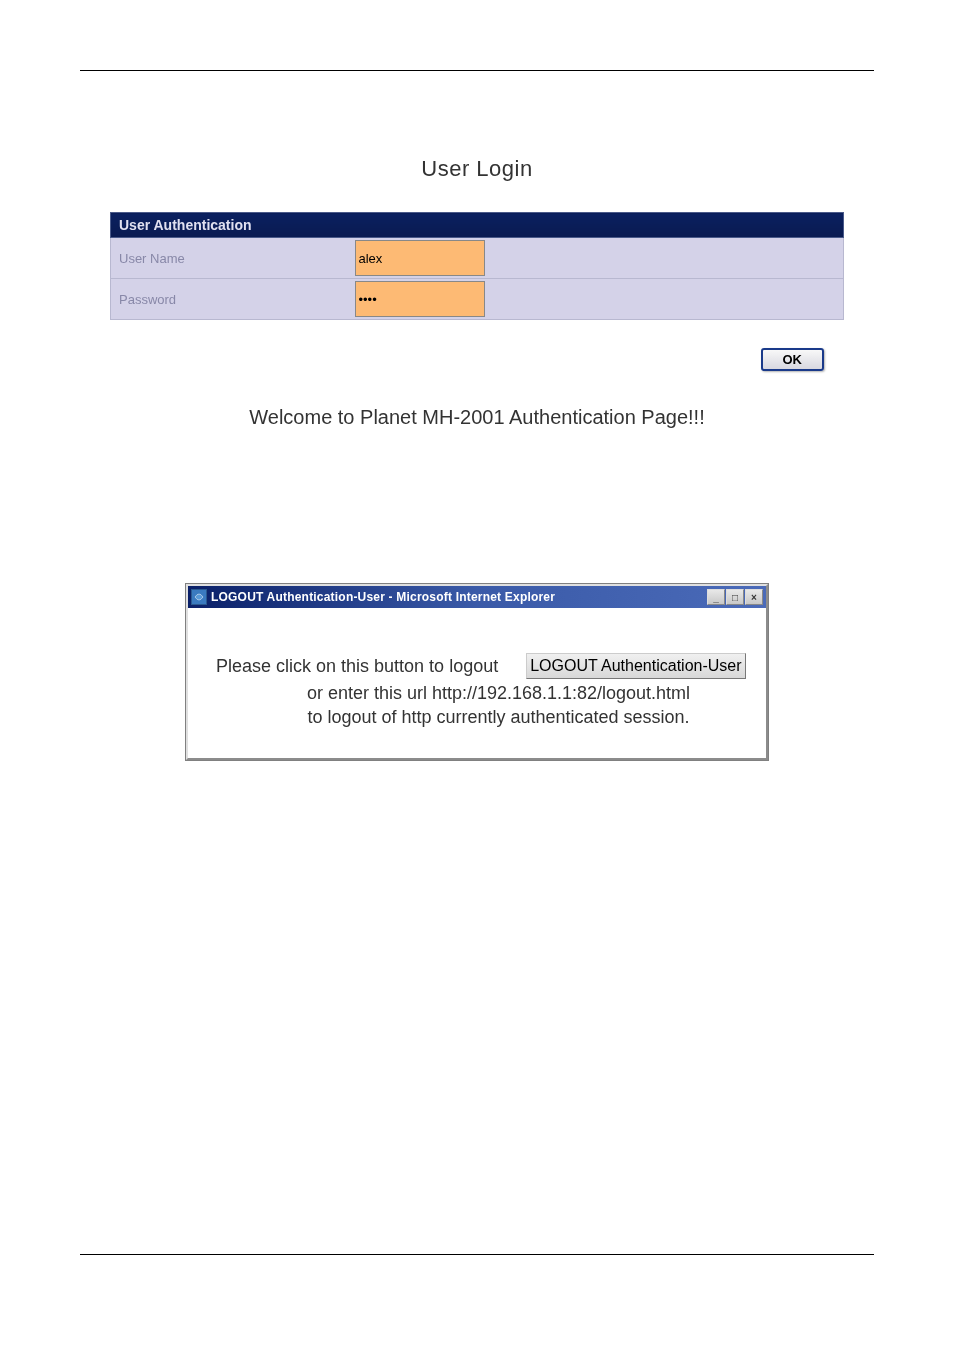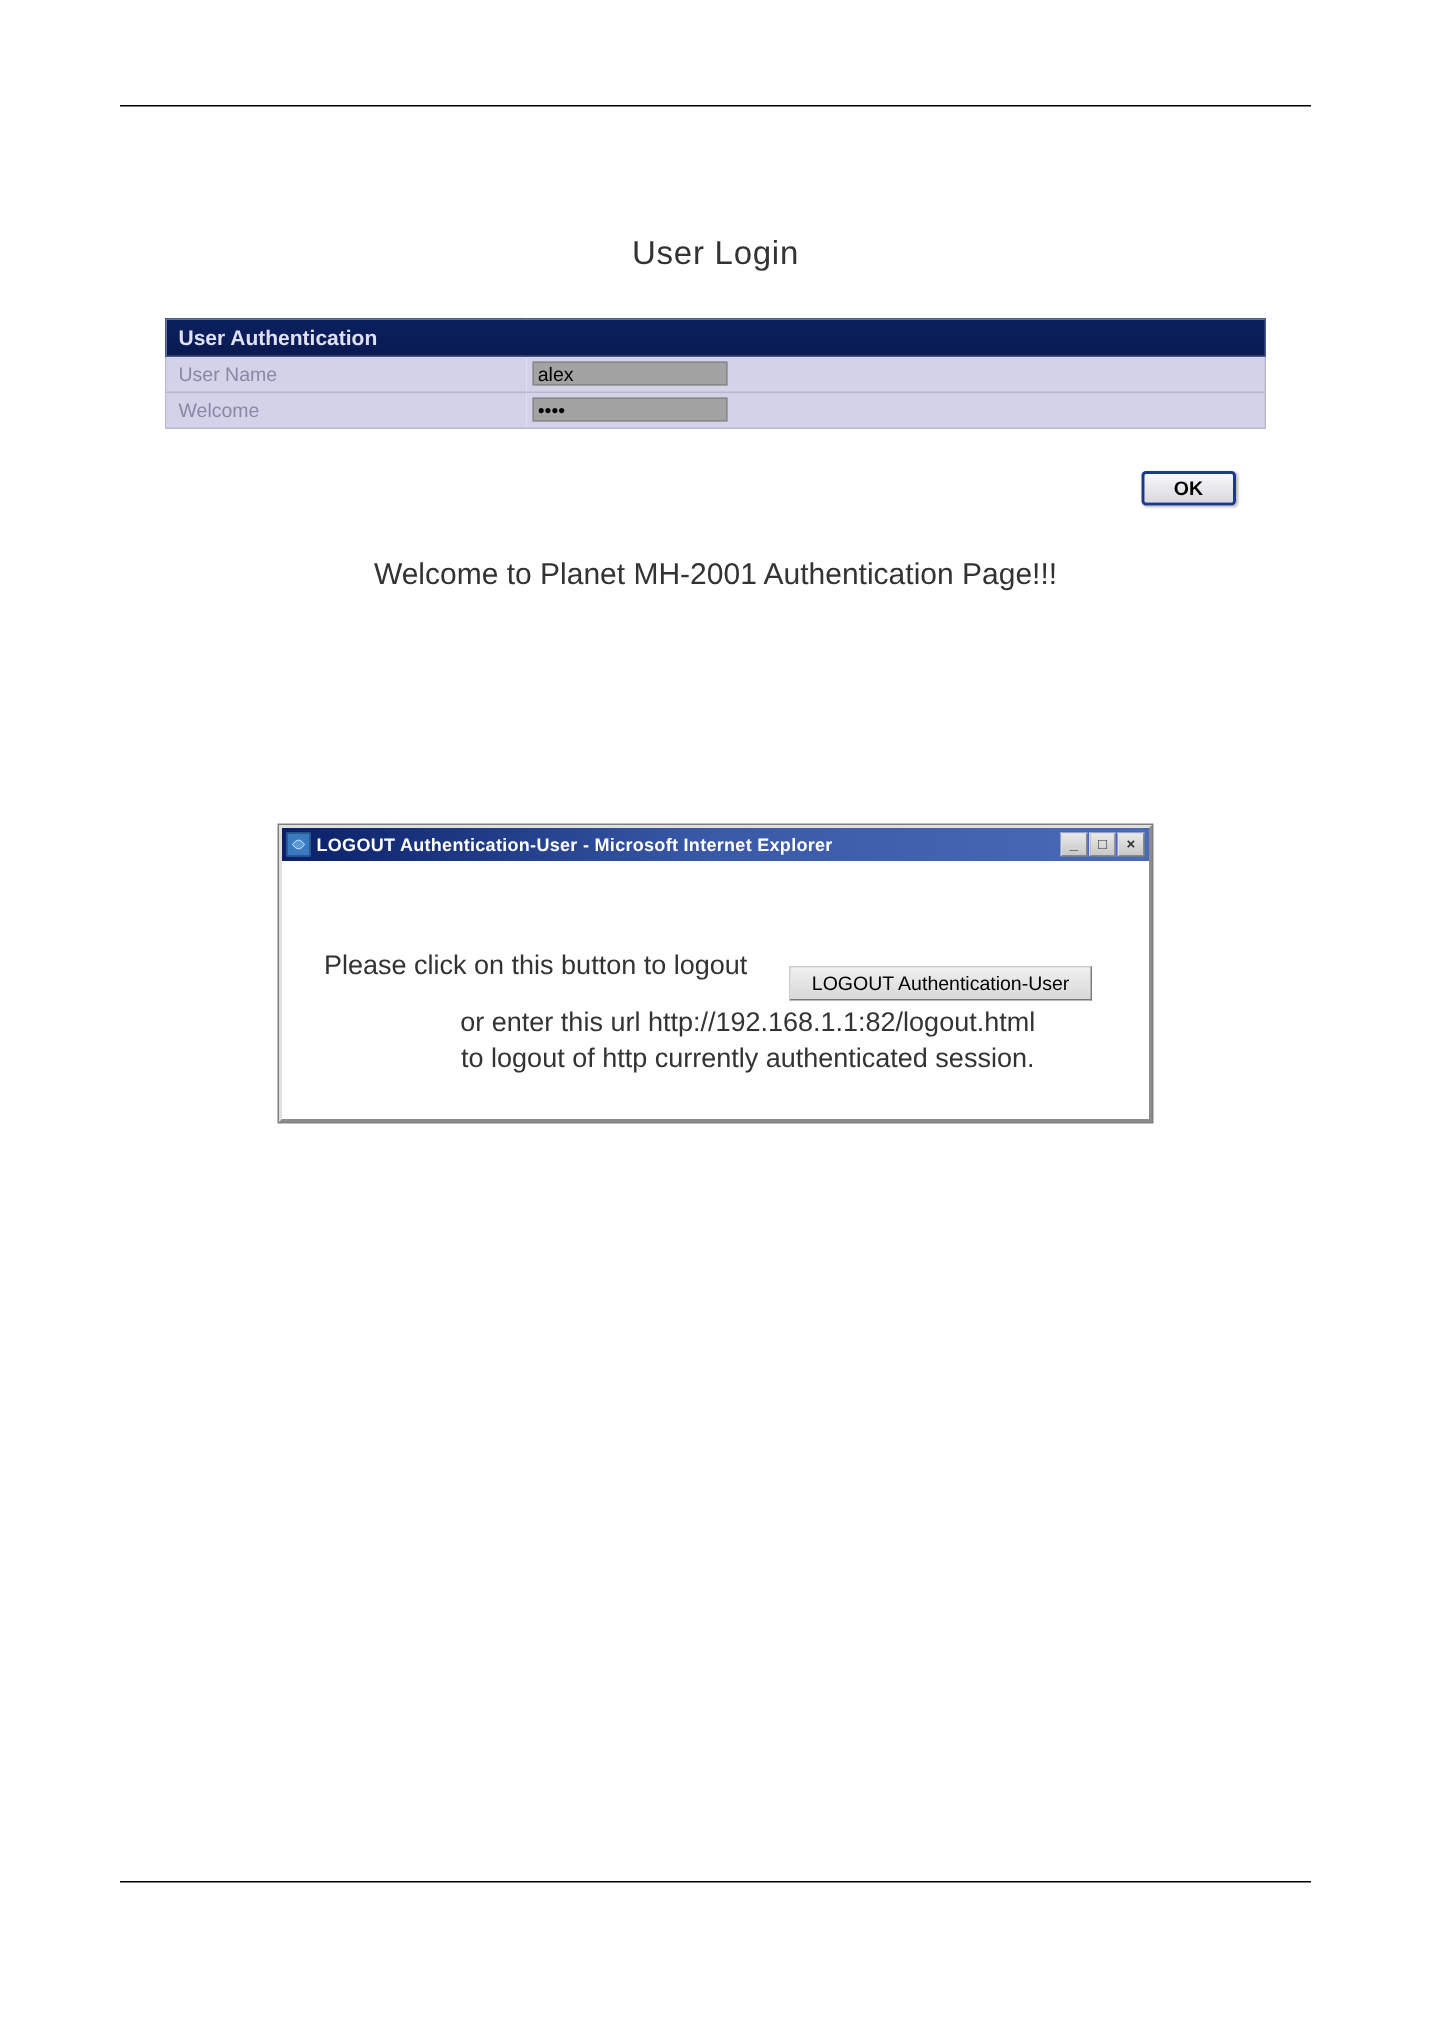--- a/index.html
+++ b/index.html
@@ -56,25 +56,25 @@
       border: 1px solid #b8b8d0;
       border-right: none;
     }
     .auth-input-cell {
       padding: 2px 4px;
       border: 1px solid #b8b8d0;
       border-left: none;
     }
     .auth-input {
       border: 1px solid #888;
-      background: #a3a3a3;
+      background: #fdba74;
       font-size: 13px;
       padding: 1px 3px;
       width: 130px;
-      height: 16px;
+      height: 36px;
       font-family: Arial, sans-serif;
     }
     .ok-button-wrap {
       text-align: right;
       margin-top: 28px;
       padding-right: 20px;
     }
     .ok-button {
       background: linear-gradient(to bottom, #f8f8f8, #d8d8e0);
       border: 2px solid #1a3a8a;
@@ -159,26 +159,25 @@
       gap: 24px;
       margin-bottom: 2px;
     }
     .logout-text1 {
       font-size: 18px;
       color: #333;
     }
     .logout-action-btn {
       background: linear-gradient(to bottom, #f0f0f0, #d8d8d8);
       border: 1px outset #ccc;
-      padding: 3px 14px;
-      font-size: 13px;
+      padding: 3px 3px;
+      font-size: 16px;
       cursor: pointer;
       font-family: Arial, sans-serif;
       margin-left: 4px;
-      margin-top: 25px;
     }
     .logout-text2, .logout-text3 {
       font-size: 18px;
       color: #333;
       text-align: center;
       line-height: 1.35;
     }
     .logout-text-wrap {
       padding-left: 35px;
     }
@@ -204,21 +203,21 @@
           <tr>
         <th class="auth-header" colspan="2">User Authentication</th>
       </tr>
       <tr class="auth-row">
         <td class="auth-label">User Name</td>
         <td class="auth-input-cell">
           <input class="auth-input" type="text" value="alex" style="">
         </td>
       </tr>
       <tr class="auth-row">
-        <td class="auth-label">Welcome</td>
+        <td class="auth-label">Password</td>
         <td class="auth-input-cell">
           <input class="auth-input" type="text" value="••••" style="">
         </td>
       </tr>
     </tbody>
       </table>
 
     <div class="ok-button-wrap">
       <button class="ok-button">OK</button>
     </div>

